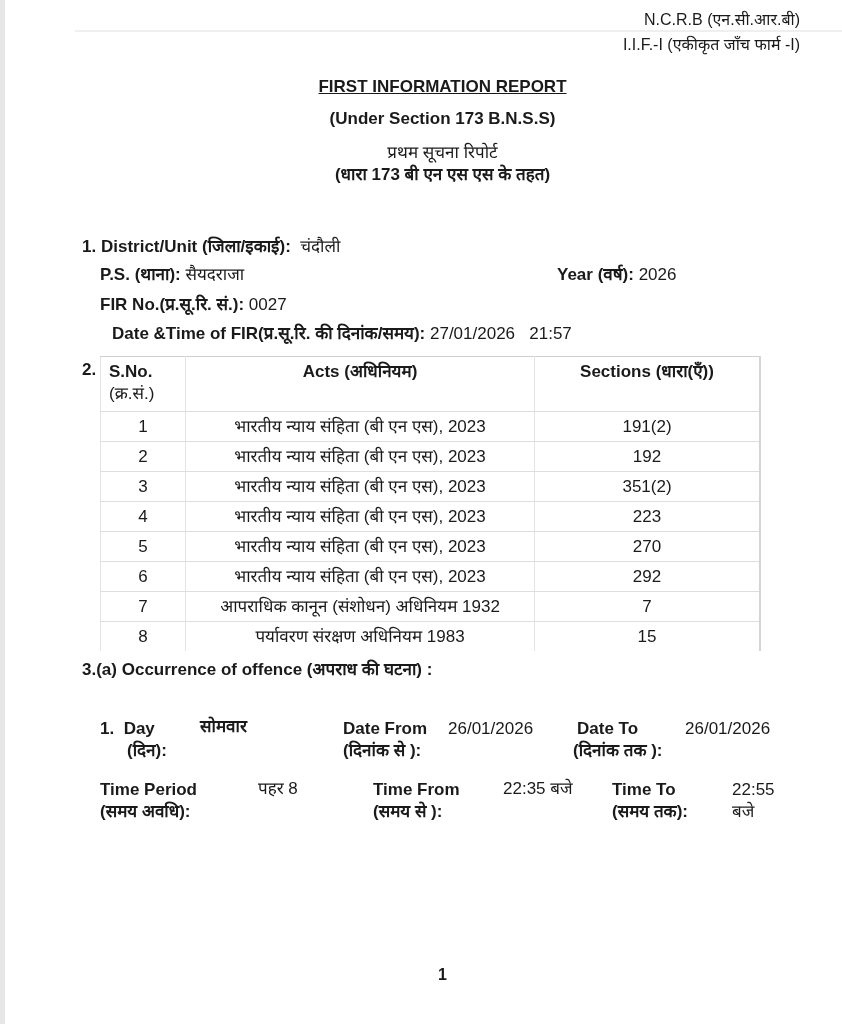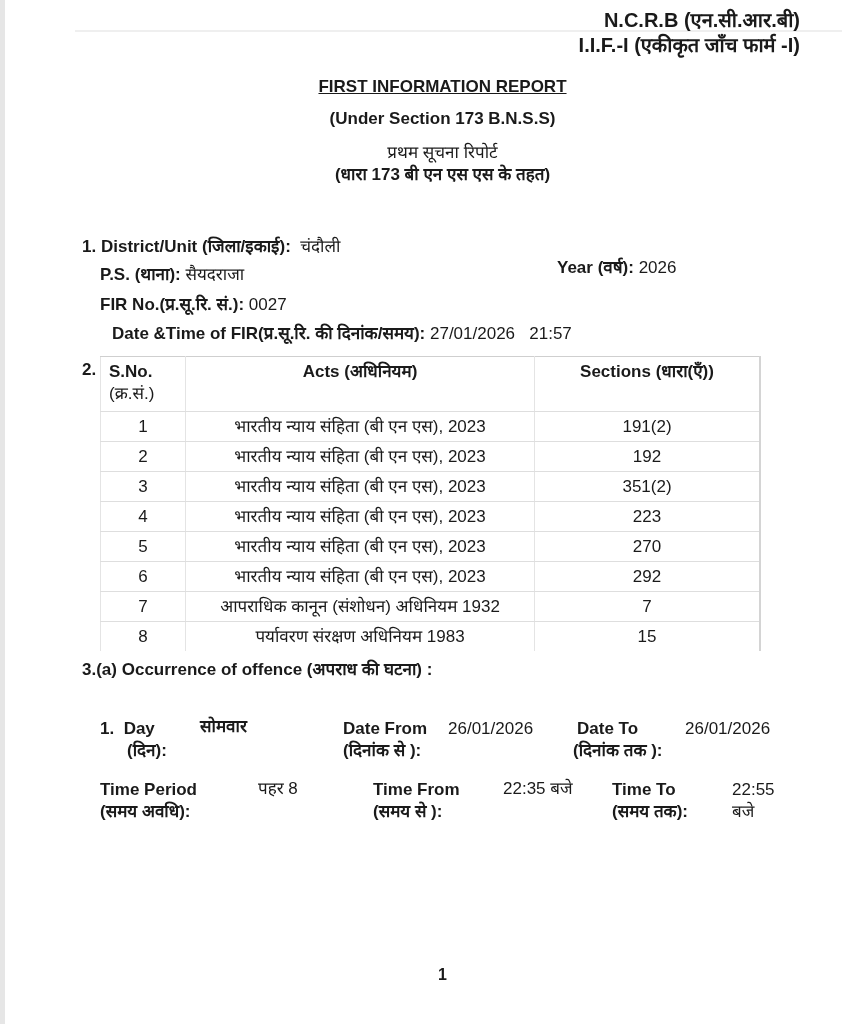--- a/index.html
+++ b/index.html
@@ -24,22 +24,22 @@
     .top-ghost {
       position: absolute;
       left: 75px; top: 30px;
       width: 770px; height: 2px;
       background: #efefef;
     }
     .abs { position: absolute; white-space: nowrap; }
     .hdr-right {
       right: 42px;
       text-align: center;
-      font-size: 20px;
-      font-weight: bold;
+      font-size: 16px;
+      font-weight: normal;
       line-height: 22px;
     }
     .title {
       left: 0; width: 885px;
       text-align: center;
       font-size: 17px;
       font-weight: bold;
     }
     .title.underline span {
       text-decoration: underline;
@@ -103,21 +103,21 @@
 
 <div class="abs field" style="left:82px; top:236px;">
   <span class="lbl">1.</span>
   <span class="lbl">District/Unit (जिला/इकाई):</span>&nbsp;
   <span class="val">चंदौली</span>
 </div>
 <div class="abs field" style="left:100px; top:264px;">
   <span class="lbl">P.S. (थाना):</span>
   <span class="val">सैयदराजा</span>
 </div>
-<div class="abs field" style="left:557px; top:257px;">
+<div class="abs field" style="left:557px; top:264px;">
   <span class="lbl">Year (वर्ष):</span>
   <span class="val">2026</span>
 </div>
 <div class="abs field" style="left:100px; top:294px;">
   <span class="lbl">FIR No.(प्र.सू.रि. सं.):</span>
   <span class="val">0027</span>
 </div>
 <div class="abs field" style="left:112px; top:323px;">
   <span class="lbl">Date &amp;Time of FIR(प्र.सू.रि. की दिनांक/समय):</span>
   <span class="val">27/01/2026</span>&nbsp;&nbsp;

